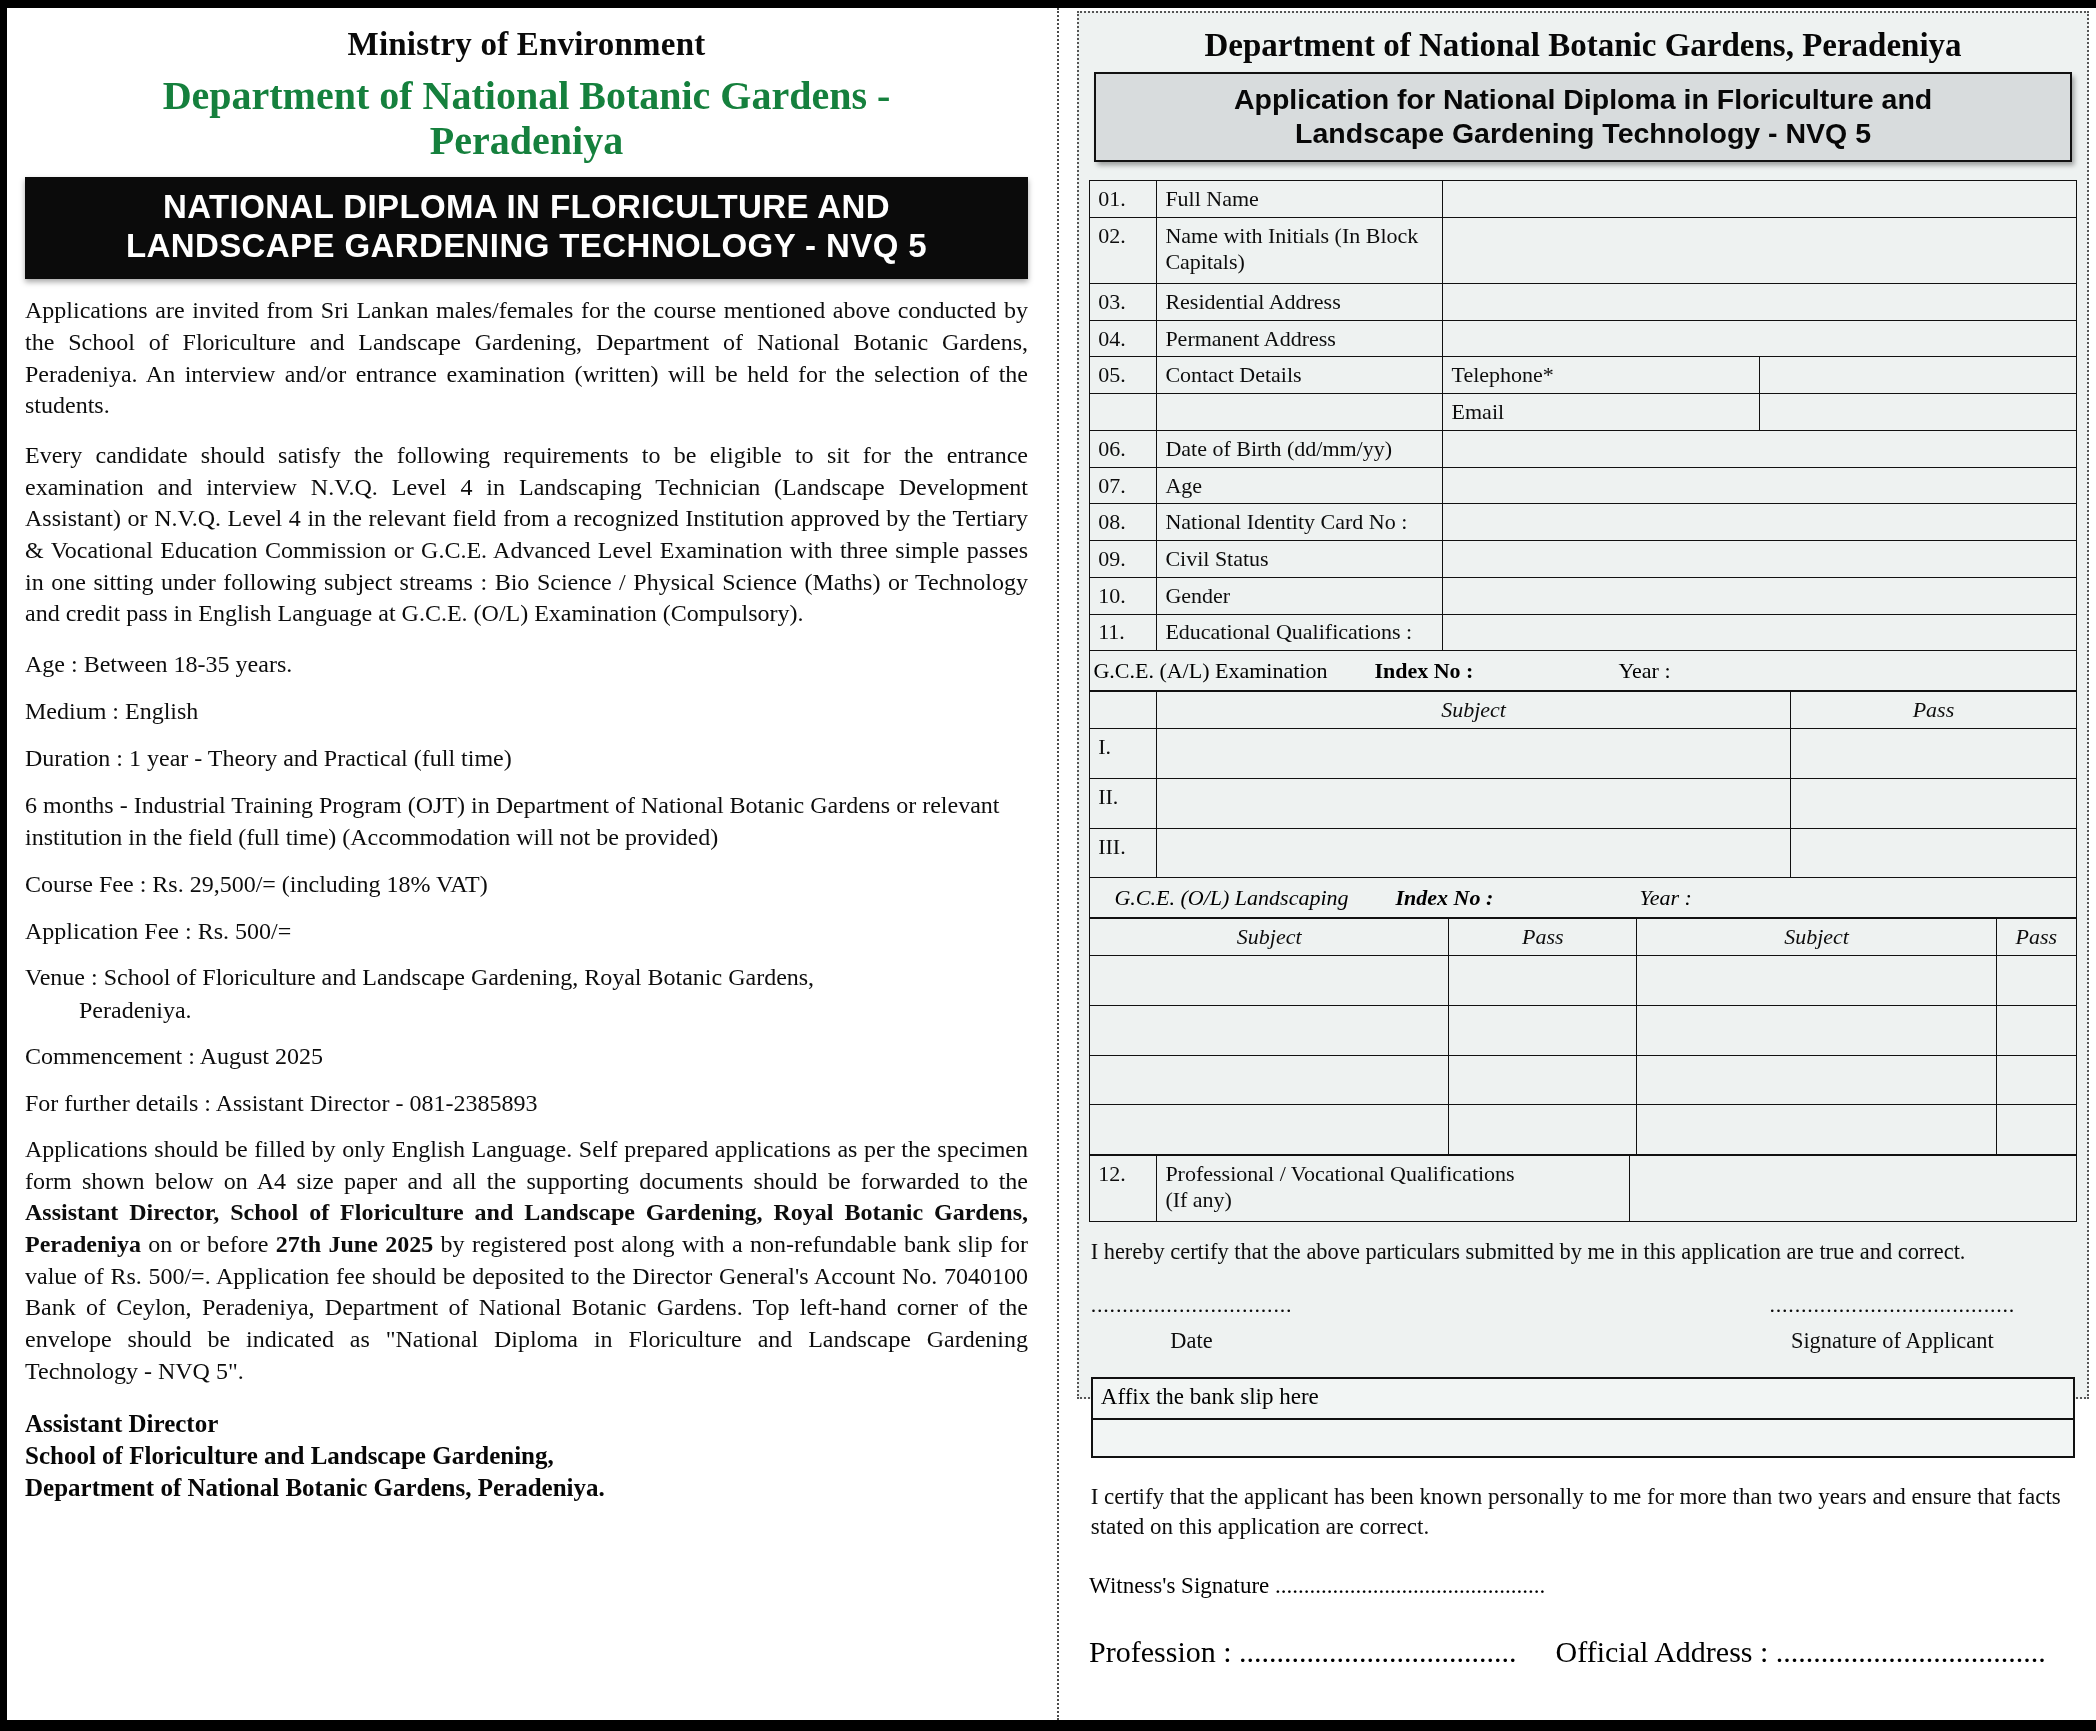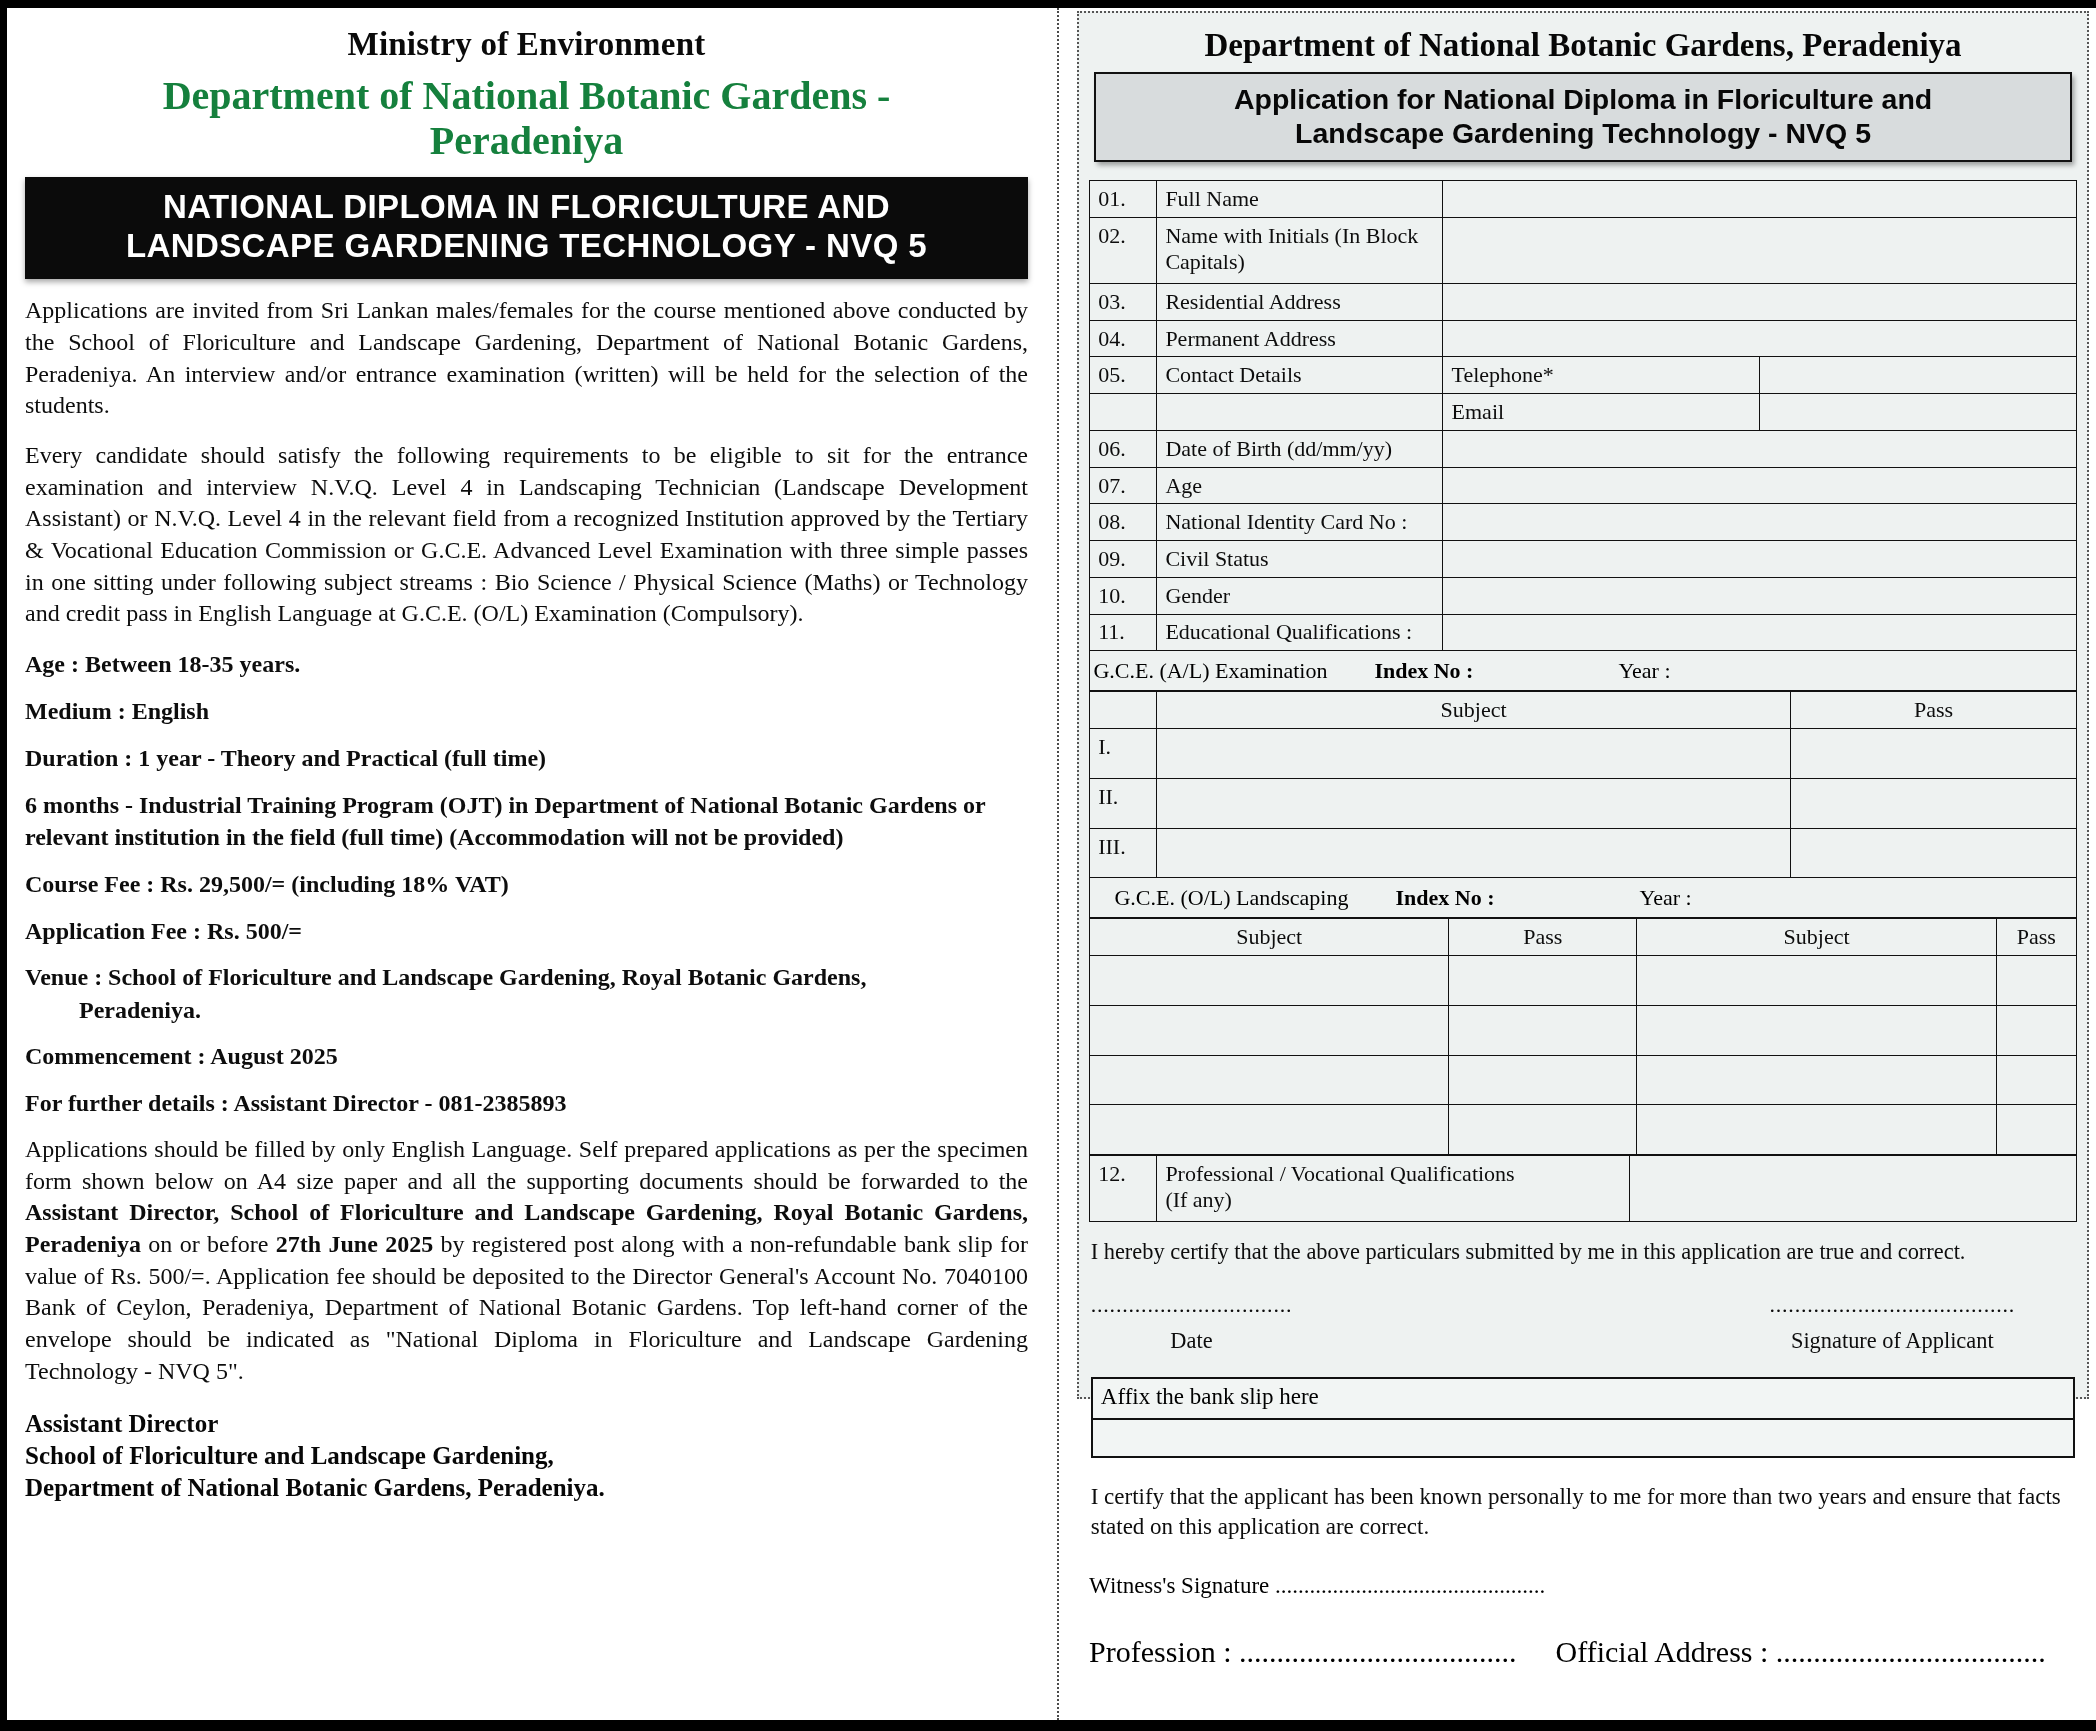--- a/index.html
+++ b/index.html
@@ -42,21 +42,21 @@
     margin:0 0 16.3px 0;
     box-shadow:0 3.3px 5.7px rgba(0,0,0,.35);
   }
   .para{
     font-size:24px;line-height:1.32;text-align:justify;
     margin:0 0 18px 0;color:#0d0d0d;
     text-justify:inter-word;
   }
   .para.last{ text-align:justify; }
   .fact{
-    font-size:24px;line-height:1.34;margin:0 0 14.7px 0;color:#0d0d0d;font-weight:bold;
+    font-size:24px;line-height:1.34;margin:0 0 14.7px 0;color:#0d0d0d;
   }
   .fact .ind{display:block;padding-left:54px;}
   .sigblock{
     font-weight:bold;font-size:25px;line-height:1.28;margin-top:21px;color:#070707;
   }
   .b{font-weight:bold;}
 
   
   .divider{
     flex:0 0 28px;width:28px;position:relative;background:#fff;
@@ -102,21 +102,21 @@
     vertical-align:top;
     line-height:1.18;
     background:#eef2f1;
   }
   td.num{width:50px;text-align:left;padding-left:8.1px;}
   td.lbl{width:269px;}
   td.val{}
   .h27{height:22px;}
   .h48{height:39px;}
   .h68{height:55px;}
-  .ctr{text-align:center;}
+  .ctr{text-align:center;font-style:italic;}
   td.sub{width:50px;text-align:left;}
   .examline{
     font-size:22px;padding:6.5px 4.9px 6.5px 3.3px;border:1.6px solid #111;border-top:none;
   }
   .examline span.a{display:inline-block;width:281px;}
   .examline span.b{display:inline-block;width:244px;}
 
   .certify{
     font-size:22.4px;margin:16.3px 1.6px 0 1.6px;line-height:1.25;color:#0d0d0d;
   }

